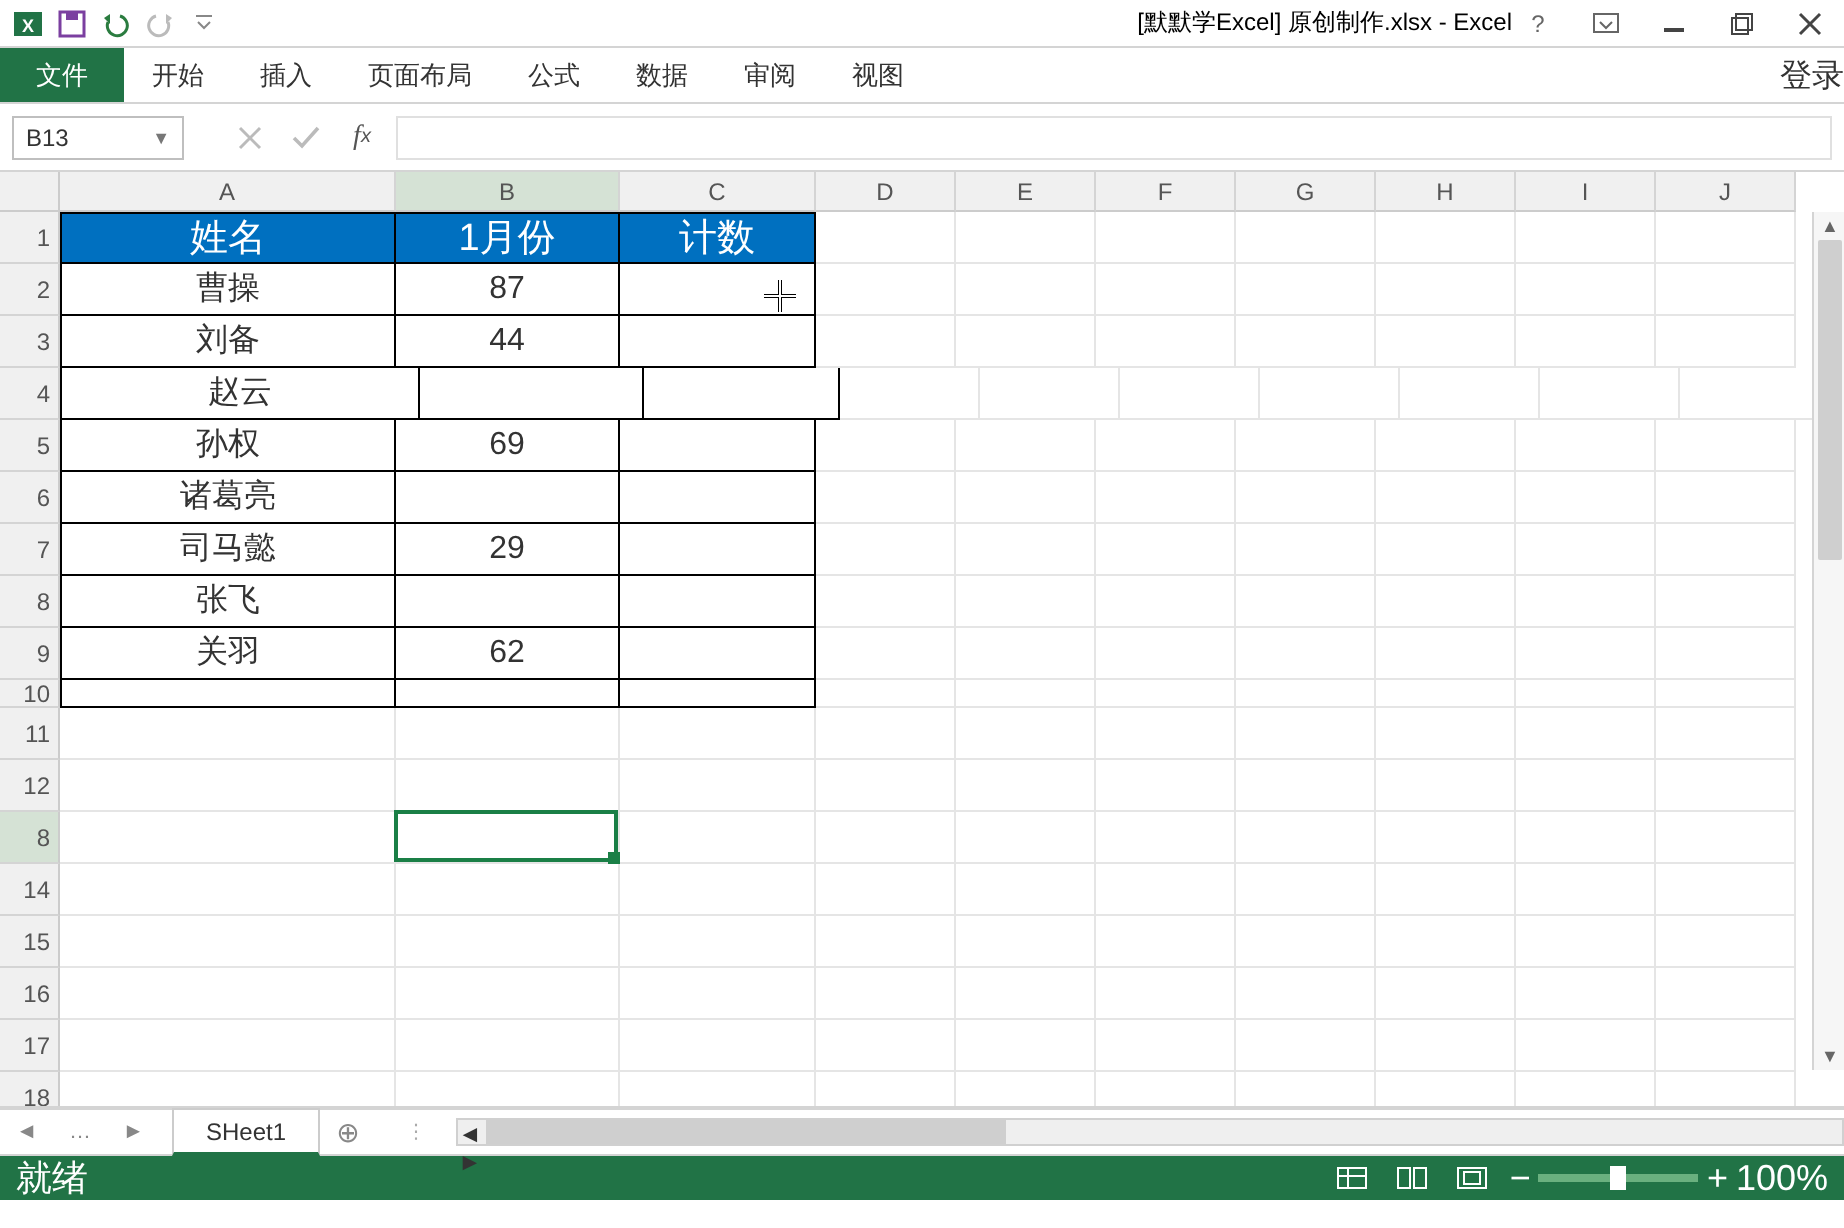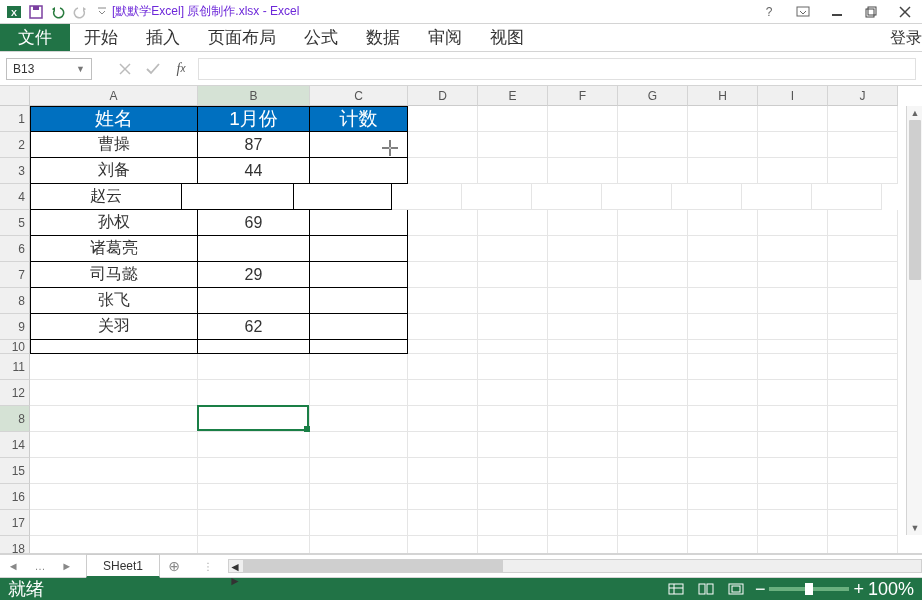--- a/index.html
+++ b/index.html
@@ -1,24 +1,24 @@
 <!DOCTYPE html>
 <html><head>
 <meta charset="utf-8">
 <style>
 * { margin: 0; padding: 0; box-sizing: border-box; font-family: "Microsoft YaHei", "Segoe UI", sans-serif; }
 body { width: 922px; height: 614px; background: #fff; overflow: hidden; font-size: 12px; color: #333; }
 .qat { height: 24px; background: #fff; display: flex; align-items: center; padding: 0 4px; border-bottom: 1px solid #d4d4d4; }
 .qat .ql { display: flex; align-items: center; gap: 2px; }
 .qat .icon-slot { width: 20px; height: 20px; display: flex; align-items: center; justify-content: center; }
-.qat .title { flex: 1; text-align: left; color: #6d28d9; font-size: 12px; }
+.qat .title { flex: 1; text-align: right; color: #000000; font-size: 12px; }
 .qat .wr { display: flex; align-items: center; gap: 8px; }
 .qat .wbtn { width: 26px; height: 20px; display: flex; align-items: center; justify-content: center; cursor: pointer; }
 .ribbon-tabs { height: 28px; background: #fff; display: flex; align-items: stretch; border-bottom: 1px solid #d4d4d4; position: relative; }
-.ribbon-tabs .tab { padding: 0 14px; display: flex; align-items: center; font-size: 17px; cursor: pointer; }
+.ribbon-tabs .tab { padding: 0 14px; display: flex; align-items: center; font-size: 13px; cursor: pointer; }
 .ribbon-tabs .tab.file { background: #217346; color: #fff; padding: 0 18px; }
 .ribbon-tabs .login { position: absolute; right: 0; top: 0; height: 28px; display: flex; align-items: center; font-size: 16px; }
 .namebox-row { height: 34px; border-bottom: 1px solid #d4d4d4; display: flex; align-items: center; padding: 4px 6px; gap: 6px; }
 .namebox { width: 86px; height: 22px; border: 1px solid #bfbfbf; display: flex; align-items: center; padding: 0 6px; font-size: 12px; background: #fff; }
 .namebox .dd { margin-left: auto; font-size: 9px; color: #777; }
 .fx-btn { width: 22px; height: 22px; display: flex; align-items: center; justify-content: center; color: #888; }
 .fx-btn.x { color: #999; }
 .fx-btn.fx { font-style: italic; font-family: "Times New Roman", serif; font-size: 14px; color: #555; }
 .fbar { flex: 1; height: 22px; border: 1px solid #e0e0e0; background: #fff; }
 .grid-wrap { position: relative; height: 468px; overflow: hidden; border-bottom: 1px solid #d4d4d4; }
@@ -228,21 +228,21 @@
         <div class="cell b-h b-r" style="width: 98px;"></div>
         <div class="cell" style="width: 70px;"></div>
         <div class="cell" style="width: 70px;"></div>
         <div class="cell" style="width: 70px;"></div>
         <div class="cell" style="width: 70px;"></div>
         <div class="cell" style="width: 70px;"></div>
         <div class="cell" style="width: 70px;"></div>
         <div class="cell" style="width: 70px;"></div>
       </div>
       <div class="cellrow">
-        <div class="cell b-h b-l b-r" style="width: 152px;">赵云</div>
+        <div class="cell b-h b-l b-r" style="width: 180px;">赵云</div>
         <div class="cell b-h b-r" style="width: 112px;"></div>
         <div class="cell b-h b-r" style="width: 98px;"></div>
         <div class="cell" style="width: 70px;"></div>
         <div class="cell" style="width: 70px;"></div>
         <div class="cell" style="width: 70px;"></div>
         <div class="cell" style="width: 70px;"></div>
         <div class="cell" style="width: 70px;"></div>
         <div class="cell" style="width: 70px;"></div>
         <div class="cell" style="width: 70px;"></div>
       </div>

